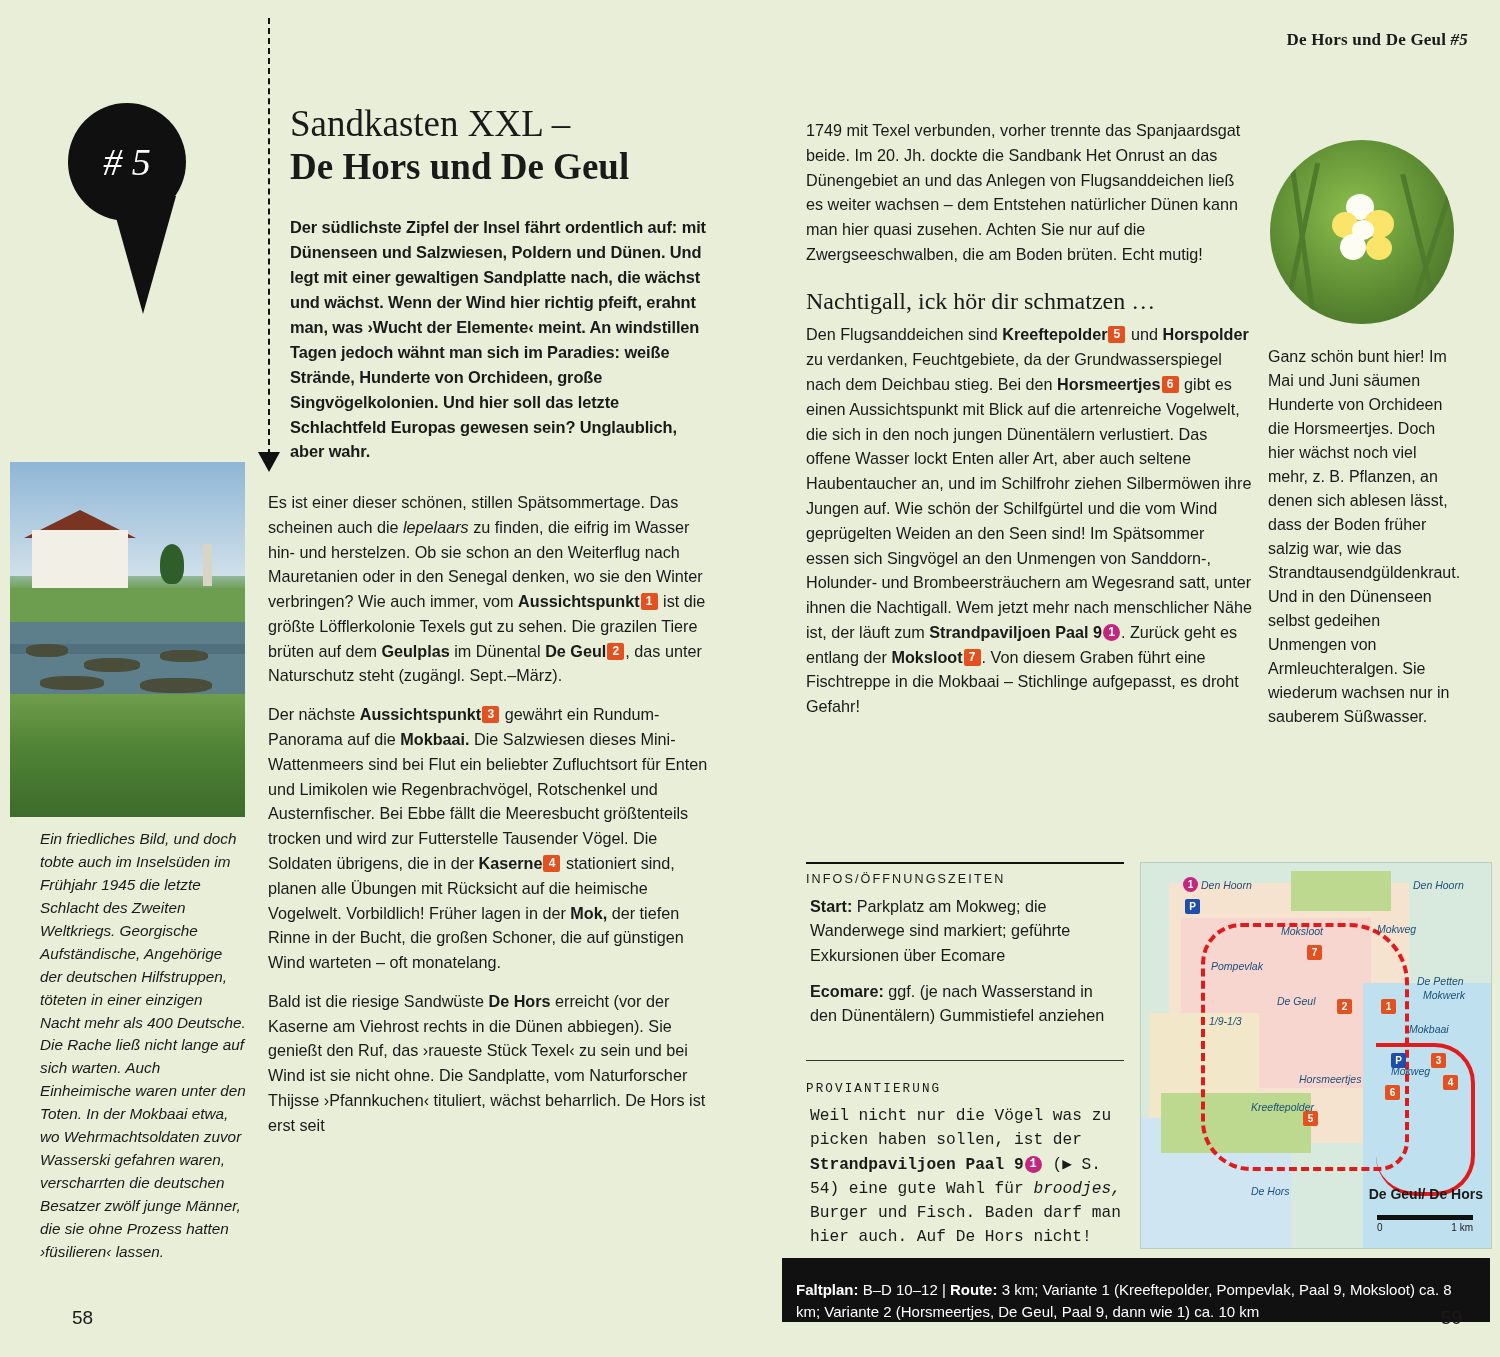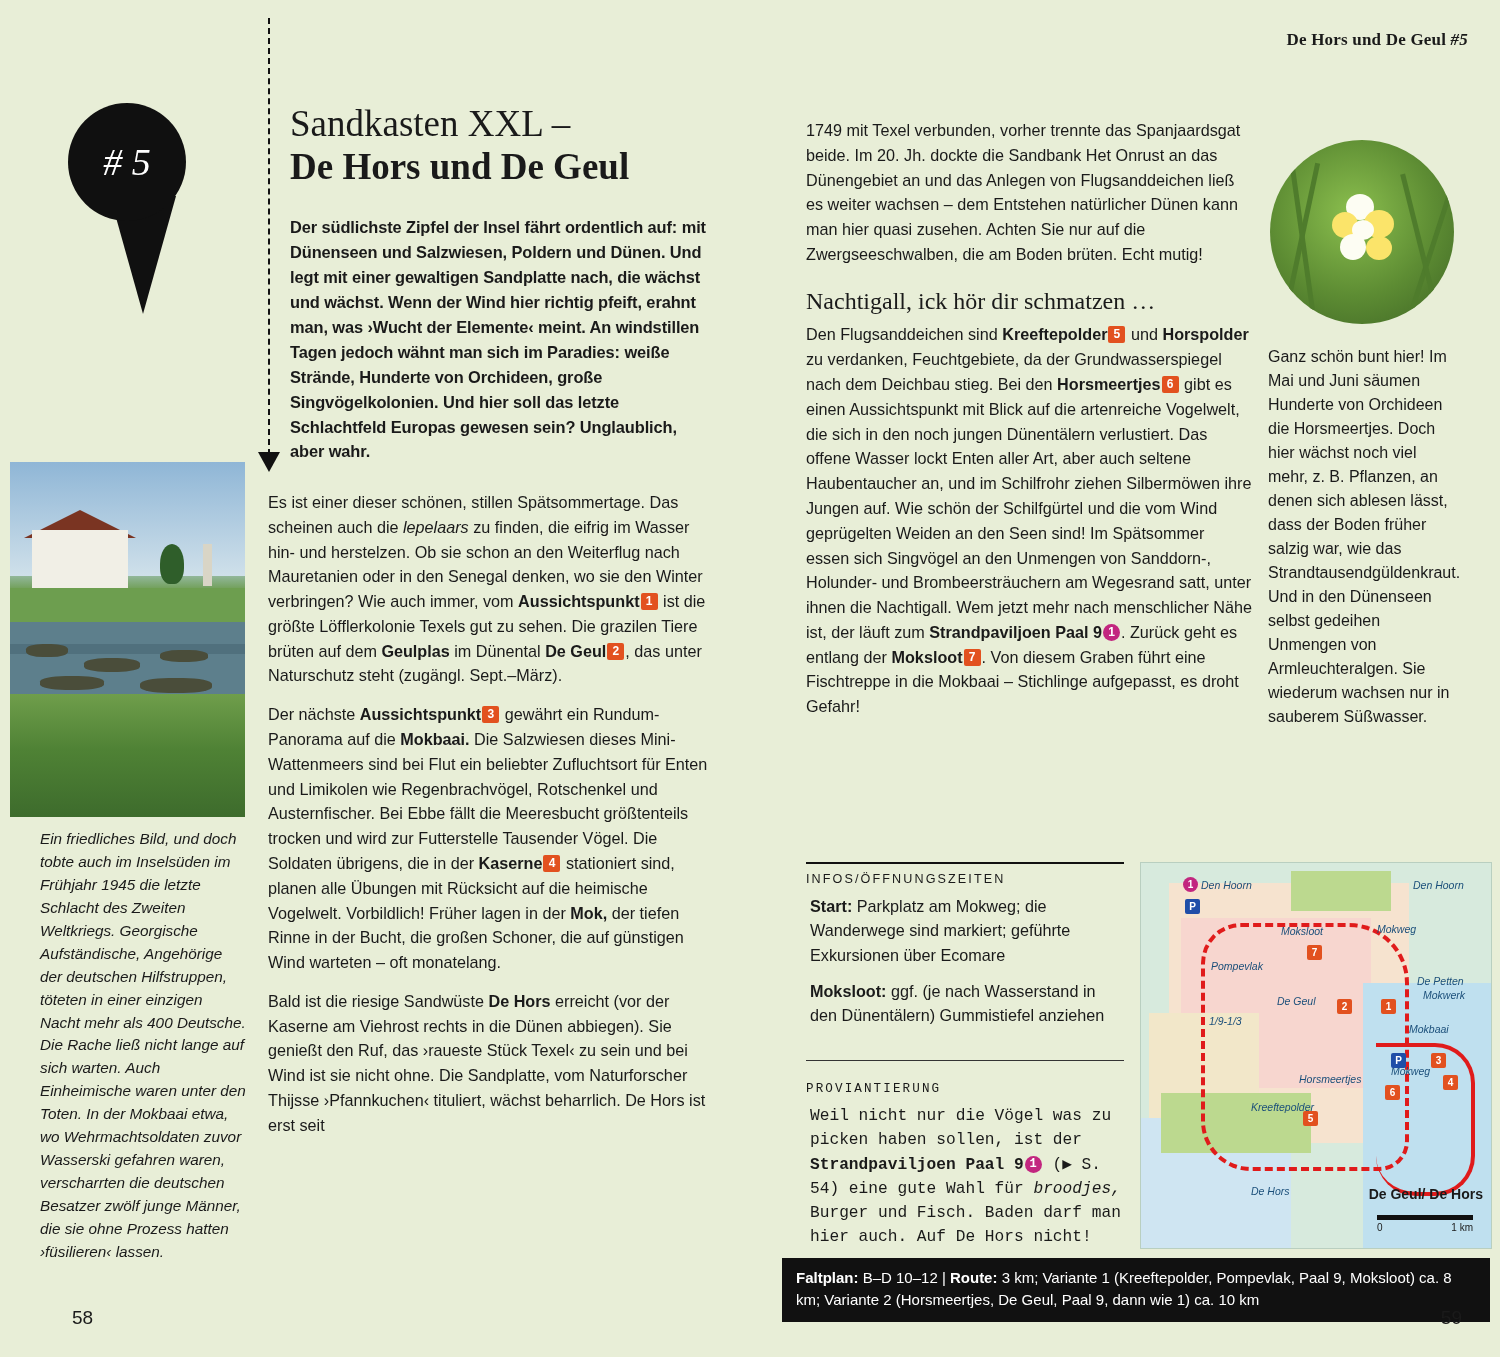--- a/index.html
+++ b/index.html
@@ -171,21 +171,21 @@
     color:#fff;font-size:10px;font-weight:bold;background:#1f4ea8;border-radius:2px;
   }
   .scalebar{position:absolute;left:236px;top:352px;width:96px;}
   .scalebar .bar{height:5px;background:#111;}
   .scalebar .lbl{display:flex;justify-content:space-between;font-size:10px;margin-top:2px;}
   .maptitle{position:absolute;right:8px;bottom:46px;font-weight:bold;font-size:14px;text-align:right;line-height:1.15;}
 
   
   .footerbar{
     position:absolute;left:782px;top:1258px;width:708px;height:64px;background:#111;color:#fff;
-    font-size:15px;line-height:1.45;padding:9px 14px;box-sizing:border-box;
+    font-size:15px;line-height:1.45;padding:21px 14px;box-sizing:border-box;
   }
 
   .folio{position:absolute;bottom:28px;font-size:19px;}
   .folio.l{left:38px;margin-left:34px;}
   .folio.r{right:38px;}
 </style>
 </head>
 <body>
 
 <div class="page">
@@ -263,21 +263,21 @@
     <p>
       <span>Den Flugsanddeichen sind </span><b>Kreeftepolder</b><span class="num sq">5</span><span> und </span><b>Horspolder</b><span> zu verdanken, Feuchtgebiete, da der Grundwasserspiegel nach dem Deichbau stieg. Bei den </span><b>Horsmeertjes</b><span class="num sq">6</span><span> gibt es einen Aussichtspunkt mit Blick auf die artenreiche Vogelwelt, die sich in den noch jungen Dünentälern verlustiert. Das offene Wasser lockt Enten aller Art, aber auch seltene Haubentaucher an, und im Schilfrohr ziehen Silbermöwen ihre Jungen auf. Wie schön der Schilfgürtel und die vom Wind geprügelten Weiden an den Seen sind! Im Spätsommer essen sich Singvögel an den Unmengen von Sanddorn-, Holunder- und Brombeersträuchern am Wegesrand satt, unter ihnen die Nachtigall. Wem jetzt mehr nach menschlicher Nähe ist, der läuft zum </span><b>Strandpaviljoen Paal 9</b><span class="num ci">1</span><span>. Zurück geht es entlang der </span><b>Moksloot</b><span class="num sq">7</span><span>. Von diesem Graben führt eine Fischtreppe in die Mokbaai – Stichlinge aufgepasst, es droht Gefahr!</span>
     </p>
   </div>
 
   <div class="rule" style="left:806px;top:862px;width:318px;"></div>
   <div class="infobox">
     <div class="infolabel">INFOS/ÖFFNUNGSZEITEN</div>
     <div class="infotext">
       <p><b>Start:</b><span> Parkplatz am Mokweg; die Wanderwege sind markiert; geführte Exkursionen über Ecomare</span></p>
-      <p><b>Moksloot:</b><span> ggf. (je nach Wasserstand in den Dünentälern) Gummistiefel anziehen</span></p>
+      <p><b>Ecomare:</b><span> ggf. (je nach Wasserstand in den Dünentälern) Gummistiefel anziehen</span></p>
     </div>
   </div>
   <div class="rule" style="left:806px;top:1060px;width:318px;height:1px;background:#333;"></div>
   <div style="position:absolute;left:806px;top:1072px;width:318px;font-family:Liberation Mono, monospace;">
     <div class="infolabel">PROVIANTIERUNG</div>
     <div class="infotext">
       <p><span>Weil nicht nur die Vögel was zu picken haben sollen, ist der </span><b>Strandpaviljoen Paal 9</b><span class="num ci">1</span><span> (▶ S. 54) eine gute Wahl für </span><i>broodjes,</i><span> Burger und Fisch. Baden darf man hier auch. Auf De Hors nicht!</span></p>
     </div>
   </div>
 

